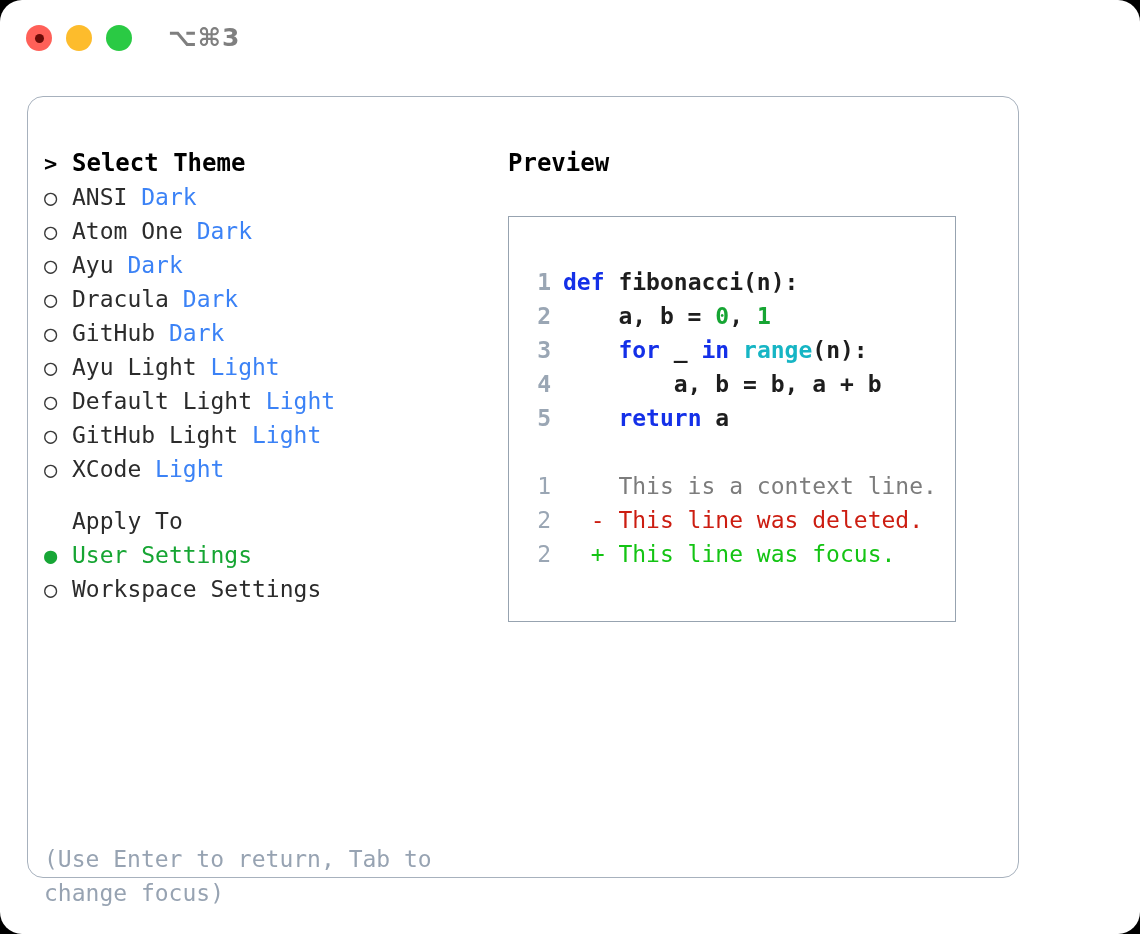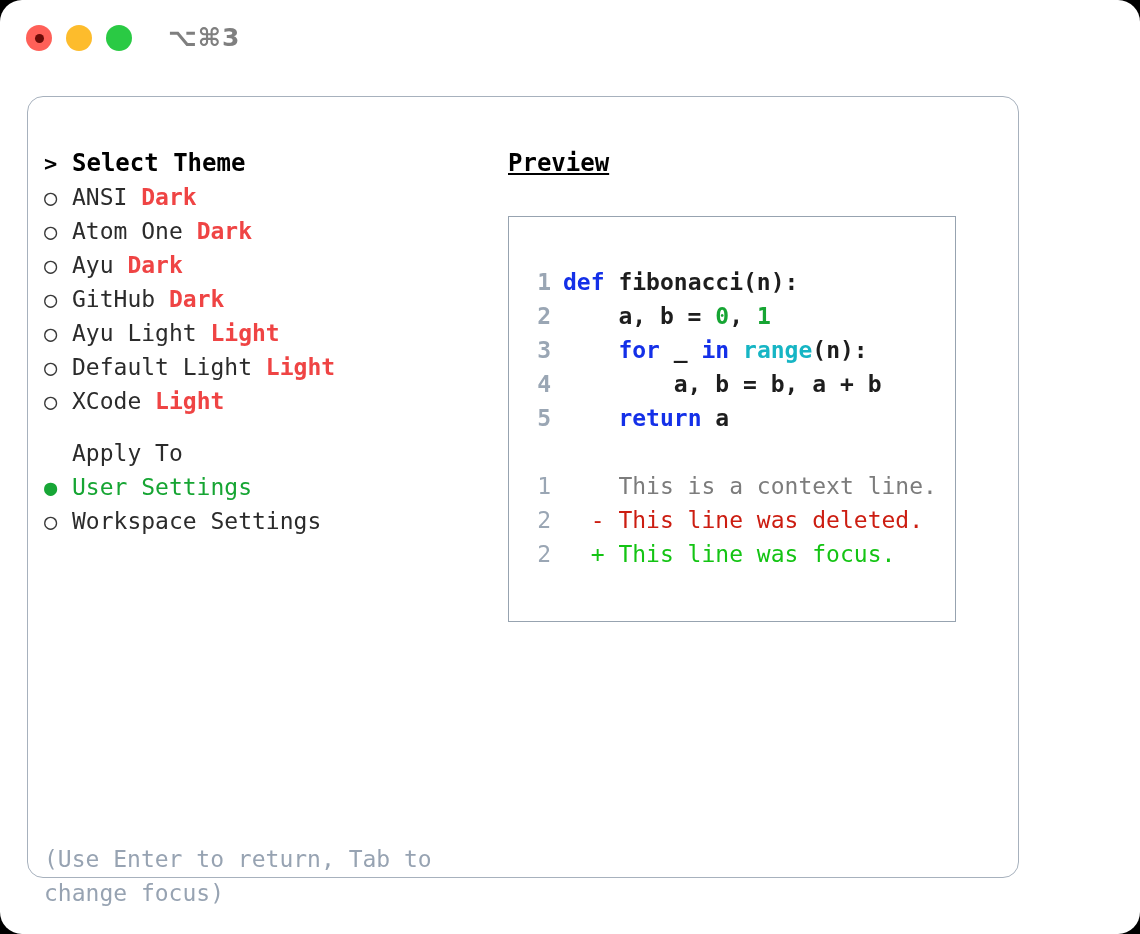--- a/index.html
+++ b/index.html
@@ -110,42 +110,41 @@
   .bullet.open  { color: #3a3a3a; }
   .bullet.filled{ color: #17a636; }
   .head-row {
     font-weight: bold;
     color: #000000;
     font-size: 24px;
   }
   .head-row .bullet { color: #000000; font-weight: bold; }
   .name { color: #2b2b2b; }
   .name.selected { color: #16a533; }
-  .variant { color: #ef4444; font-weight: bold; }
+  .variant { color: #3b82f6; }
   .row.selected .name { color: #16a533; }
 
   .spacer-sm { height: 18px; }
 
   #hint {
     position: absolute;
     left: 16px;
     top: 745px;
     width: 420px;
     font-size: 23px;
     line-height: 34px;
     color: #97a3b2;
   }
 
   
   #right-col {
     position: absolute;
     left: 480px;
     top: 49px;
     width: 490px;
-    text-decoration: underline;
   }
   #preview-title {
     font-size: 24px;
     font-weight: bold;
     color: #000000;
     line-height: 34px;
     margin: 0 0 36px 0;
   }
   #preview-box {
     width: 448px;
@@ -203,23 +202,25 @@
     <div id="left-col">
 
       <div class="row head-row">
         <span class="bullet">&gt;</span><span>Select Theme</span>
       </div>
 
       <div id="theme-rows">
           <div class="row"><span class="bullet open">○</span><span class="name">ANSI</span><span class="variant"> Dark</span></div>
           <div class="row"><span class="bullet open">○</span><span class="name">Atom One</span><span class="variant"> Dark</span></div>
           <div class="row"><span class="bullet open">○</span><span class="name">Ayu</span><span class="variant"> Dark</span></div>
+          <div class="row"><span class="bullet open">○</span><span class="name">Dracula</span><span class="variant"> Dark</span></div>
           <div class="row"><span class="bullet open">○</span><span class="name">GitHub</span><span class="variant"> Dark</span></div>
           <div class="row"><span class="bullet open">○</span><span class="name">Ayu Light</span><span class="variant"> Light</span></div>
           <div class="row"><span class="bullet open">○</span><span class="name">Default Light</span><span class="variant"> Light</span></div>
+          <div class="row"><span class="bullet open">○</span><span class="name">GitHub Light</span><span class="variant"> Light</span></div>
           <div class="row"><span class="bullet open">○</span><span class="name">XCode</span><span class="variant"> Light</span></div>
         </div>
 
       <div class="spacer-sm"></div>
 
       <div class="row">
         <span class="bullet empty">○</span><span>Apply To</span>
       </div>
 
       <div id="apply-rows">

